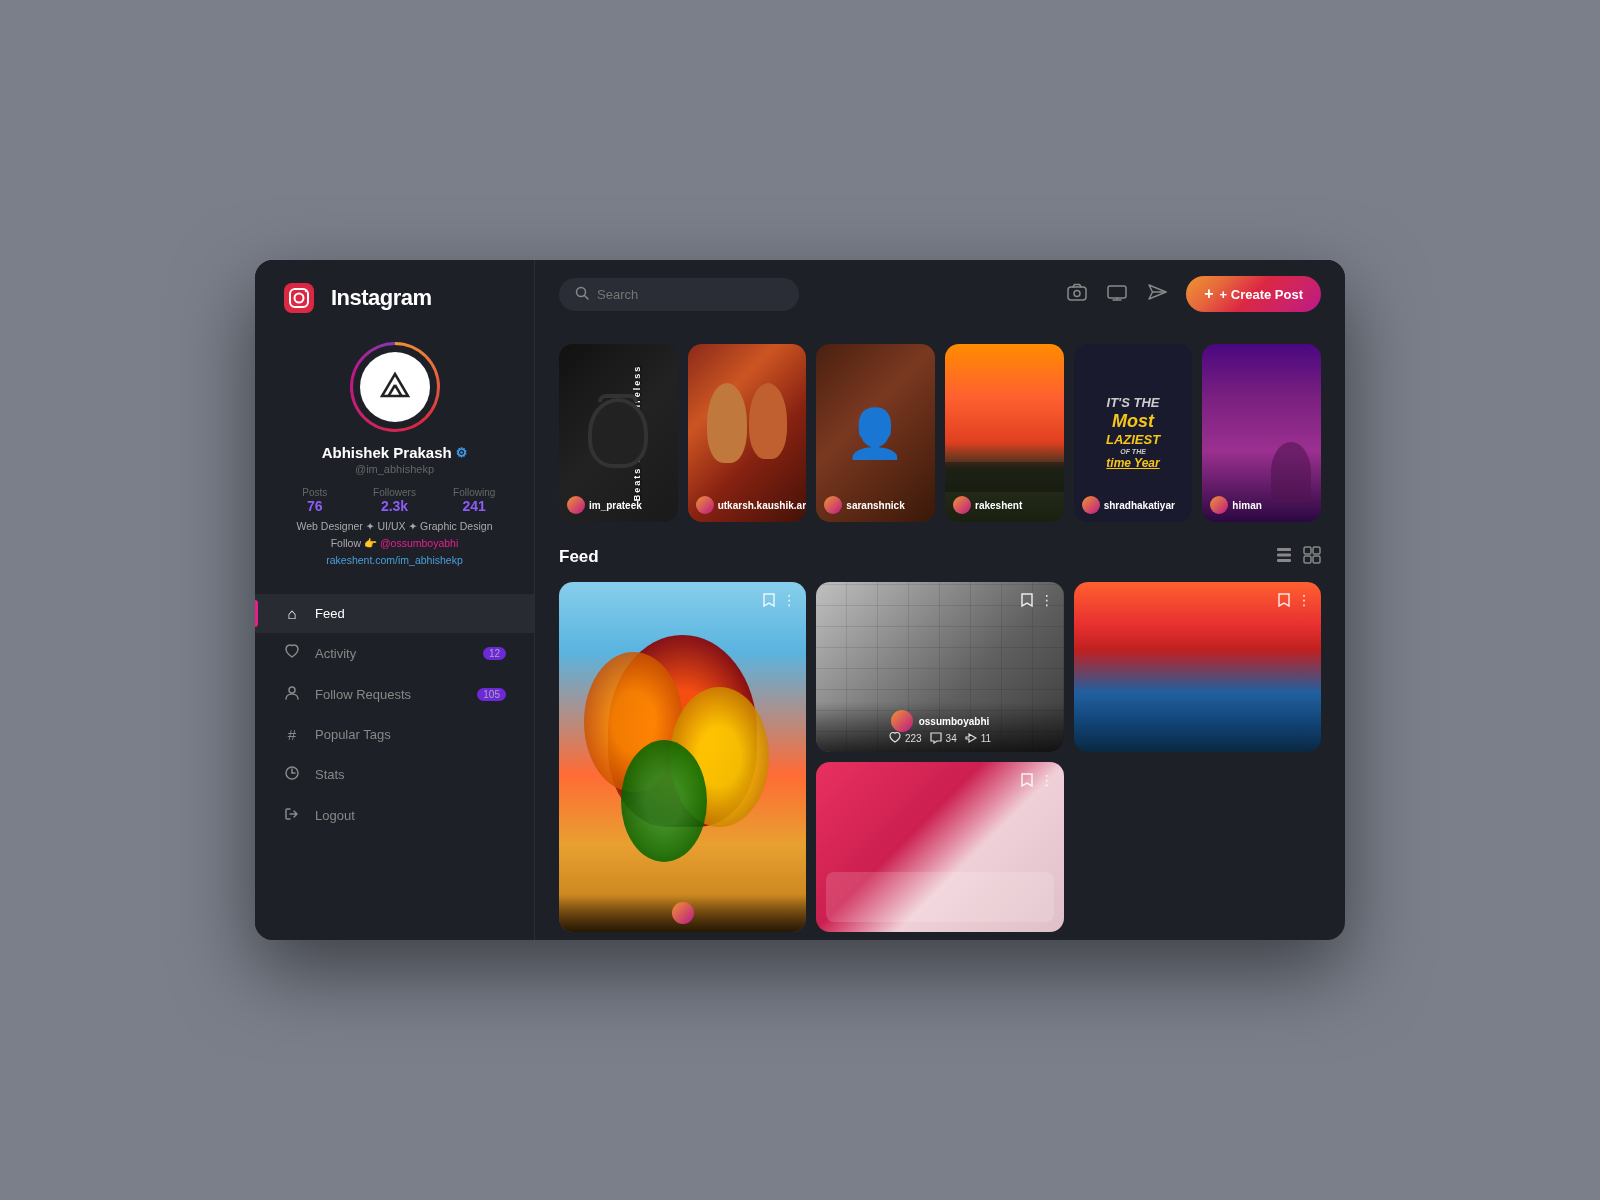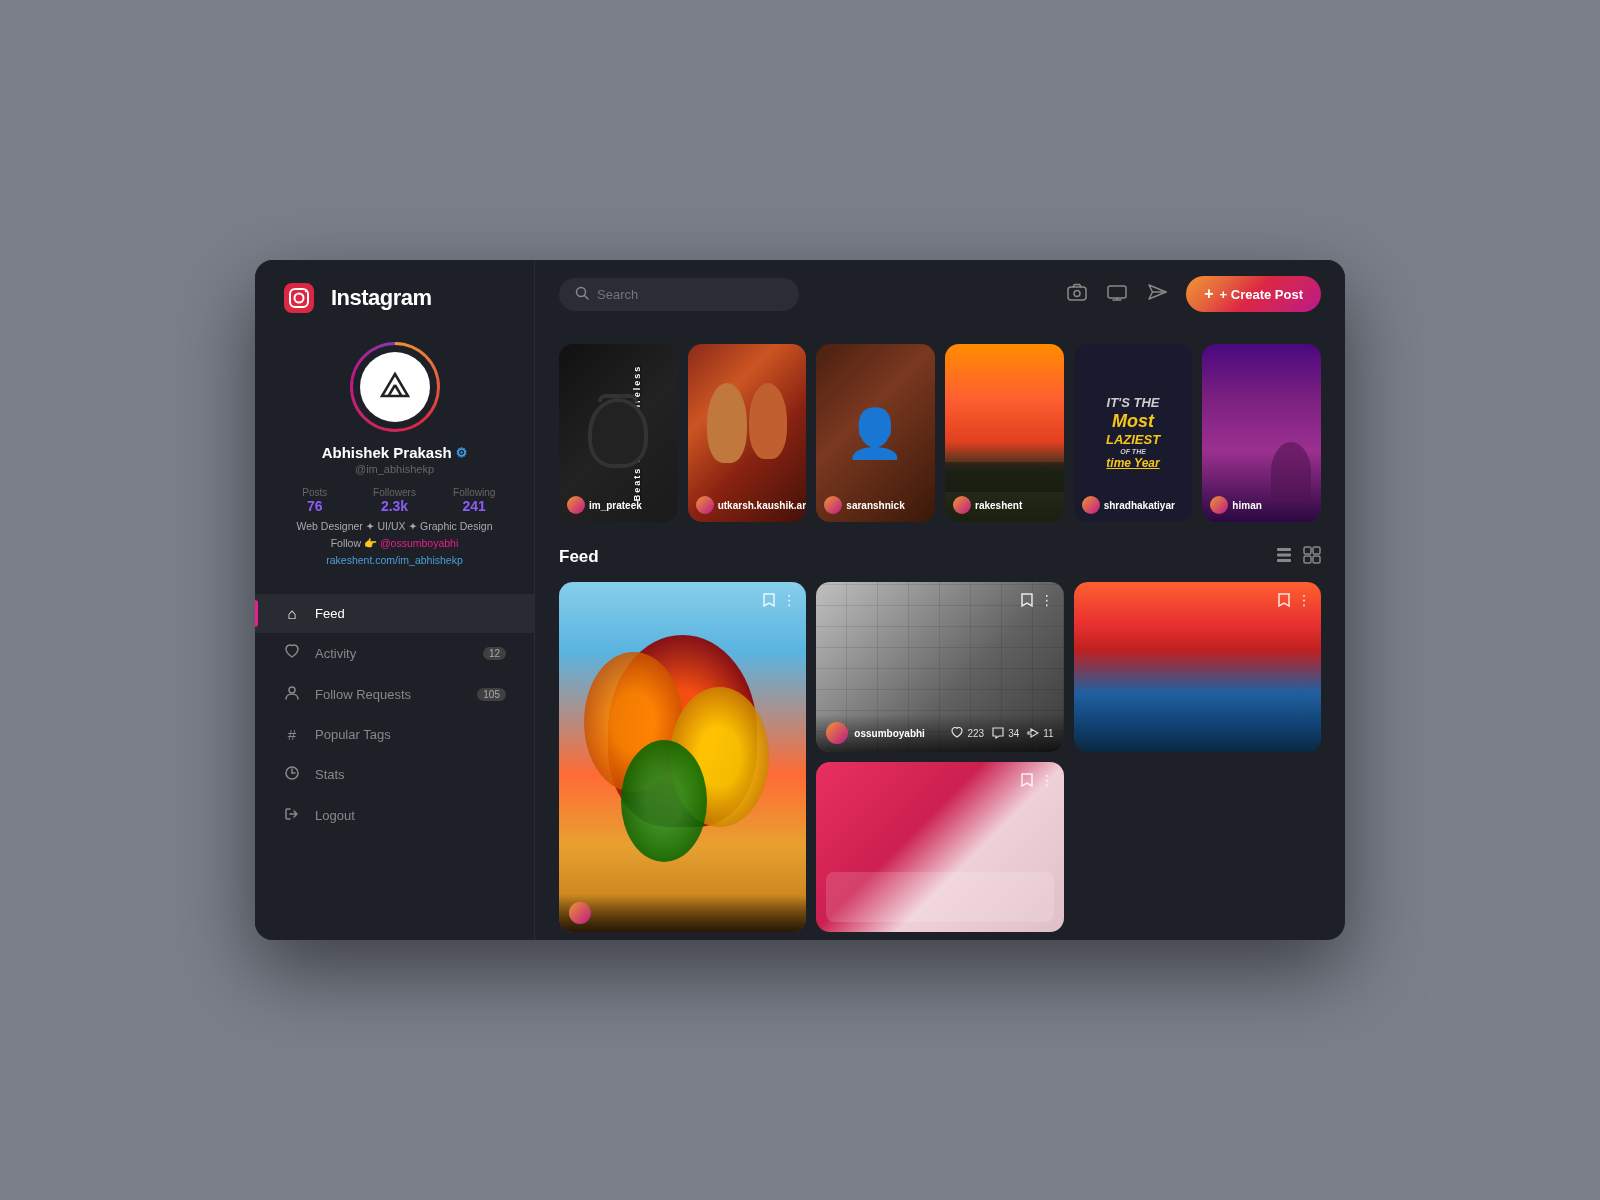--- a/index.html
+++ b/index.html
@@ -162,21 +162,21 @@
       left: 0;
       top: 6px;
       bottom: 6px;
       width: 3px;
       background: #e91e8c;
       border-radius: 0 3px 3px 0;
     }
     .nav-icon { width: 18px; text-align: center; font-size: 15px; }
     .nav-label { flex: 1; font-size: 13px; }
     .nav-badge {
-      background: #404040;
+      background: #6d28d9;
       color: #aaa;
       font-size: 10px;
       padding: 1px 6px;
       border-radius: 10px;
       min-width: 22px;
       text-align: center;
     }
 
     
     .main-content {
@@ -341,20 +341,21 @@
     .feed-card-footer {
       position: absolute;
       bottom: 0;
       left: 0;
       right: 0;
       padding: 8px 10px;
       background: linear-gradient(transparent, rgba(0,0,0,0.7));
       display: flex;
       align-items: center;
       justify-content: space-between;
+      flex-direction: column;
     }
     .feed-user {
       display: flex;
       align-items: center;
       gap: 6px;
     }
     .feed-user-avatar {
       width: 22px;
       height: 22px;
       border-radius: 50%;

